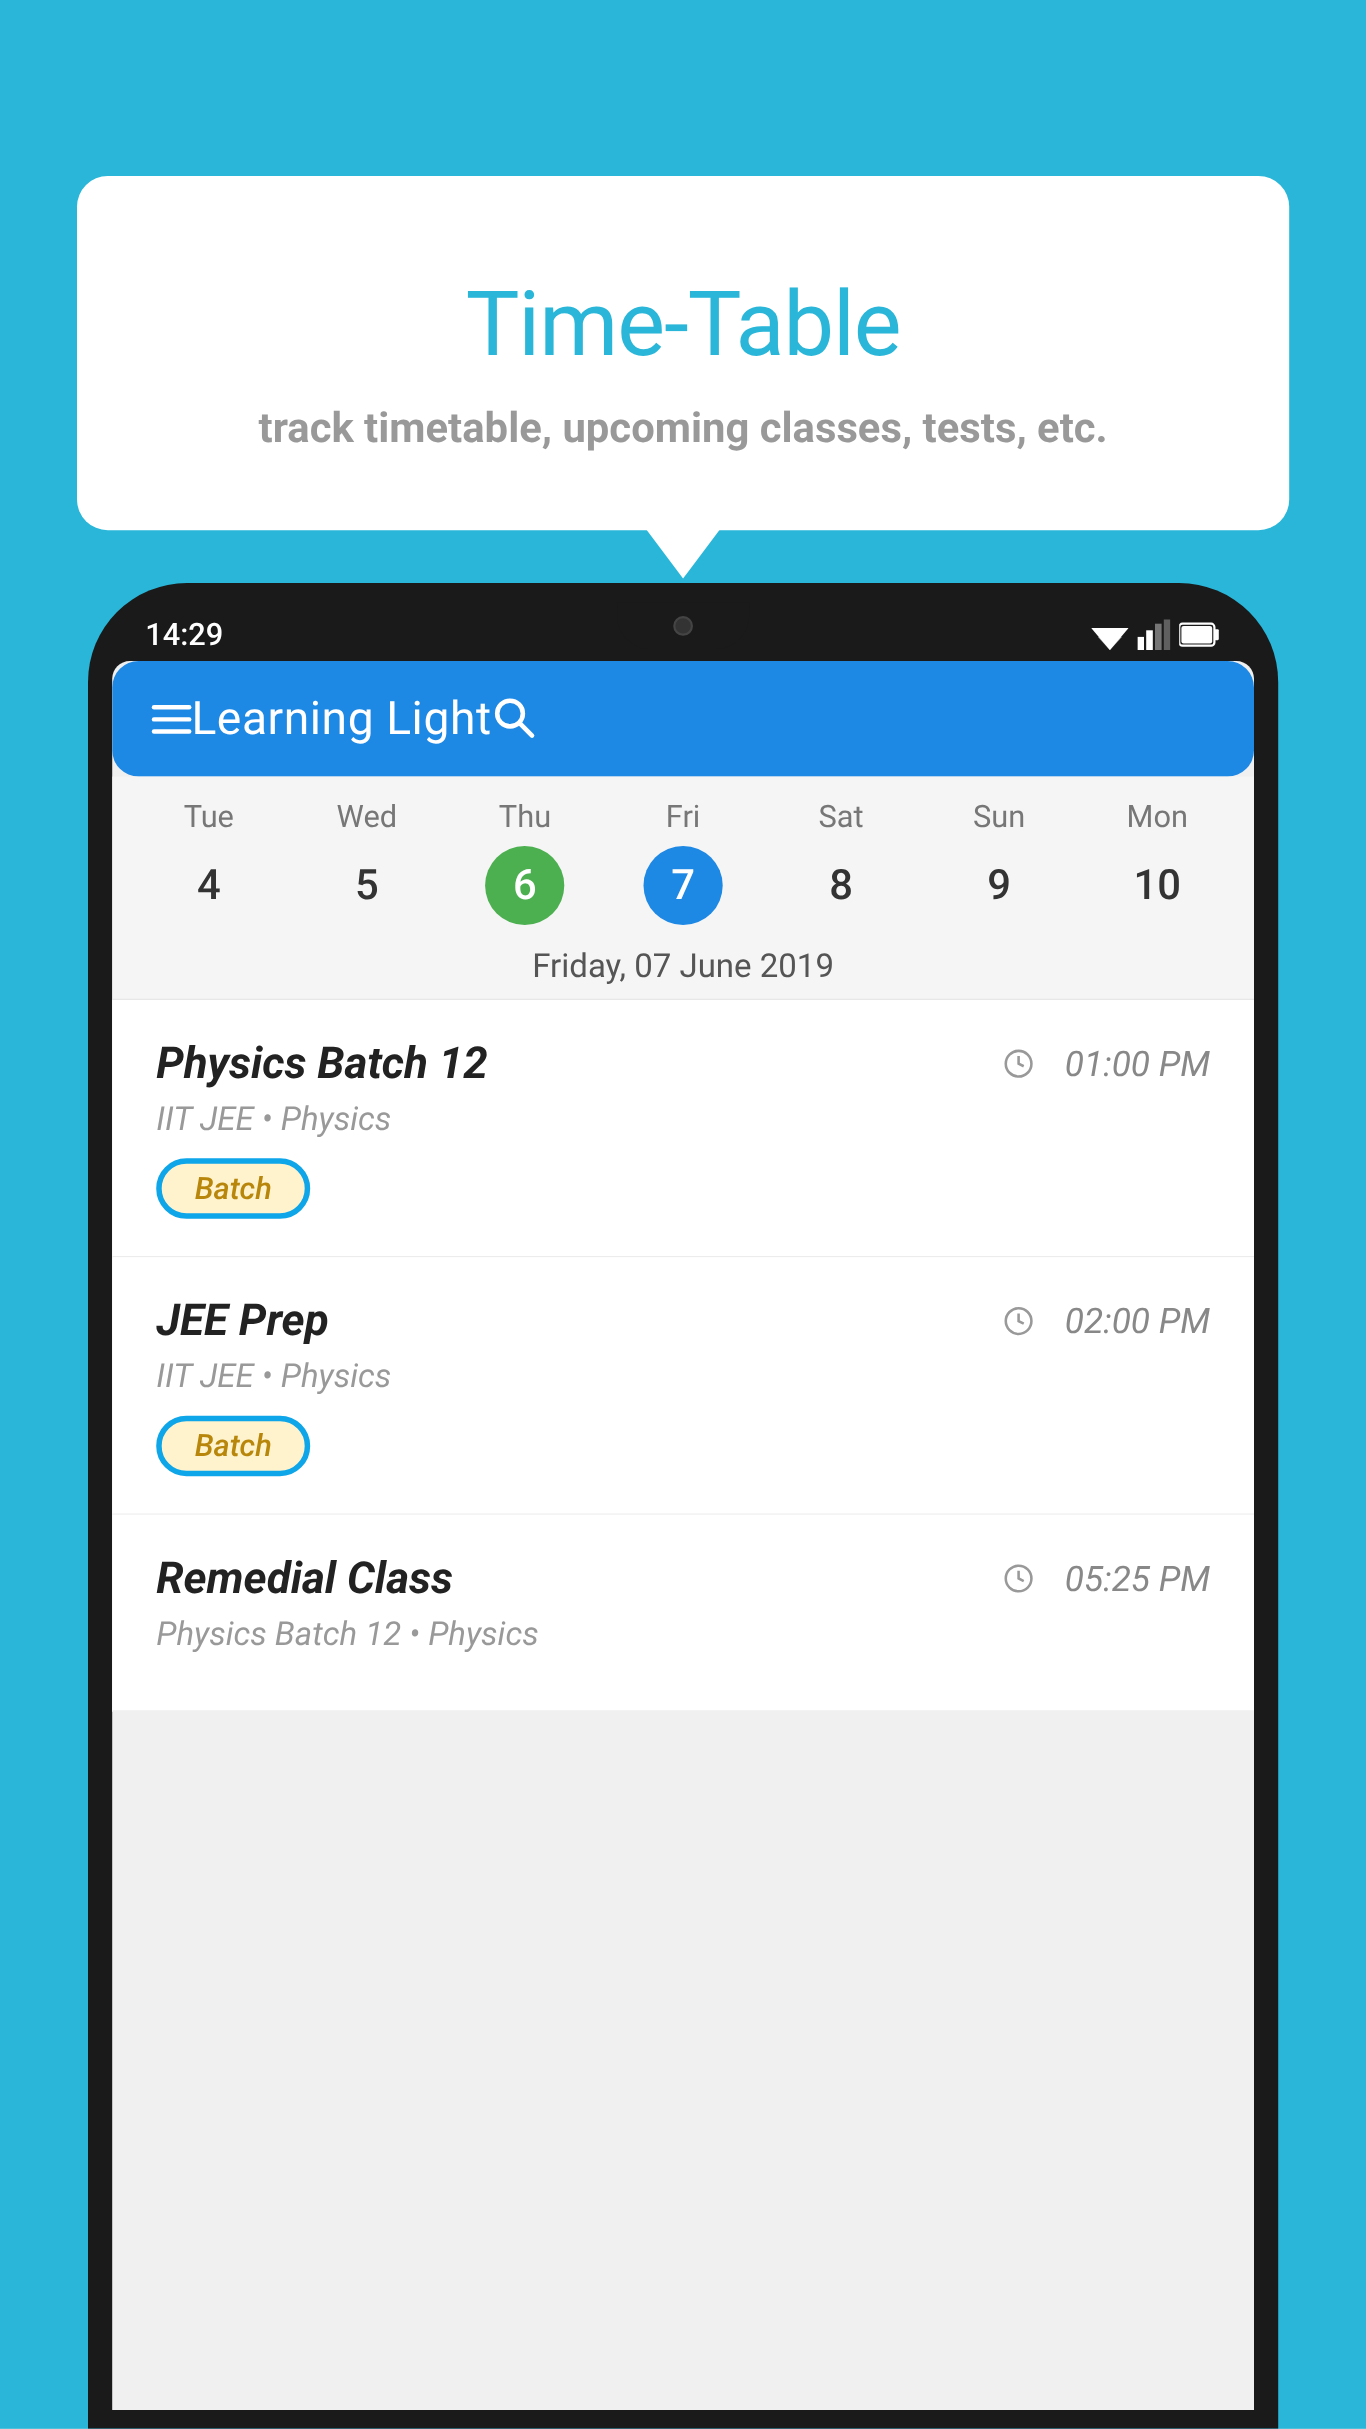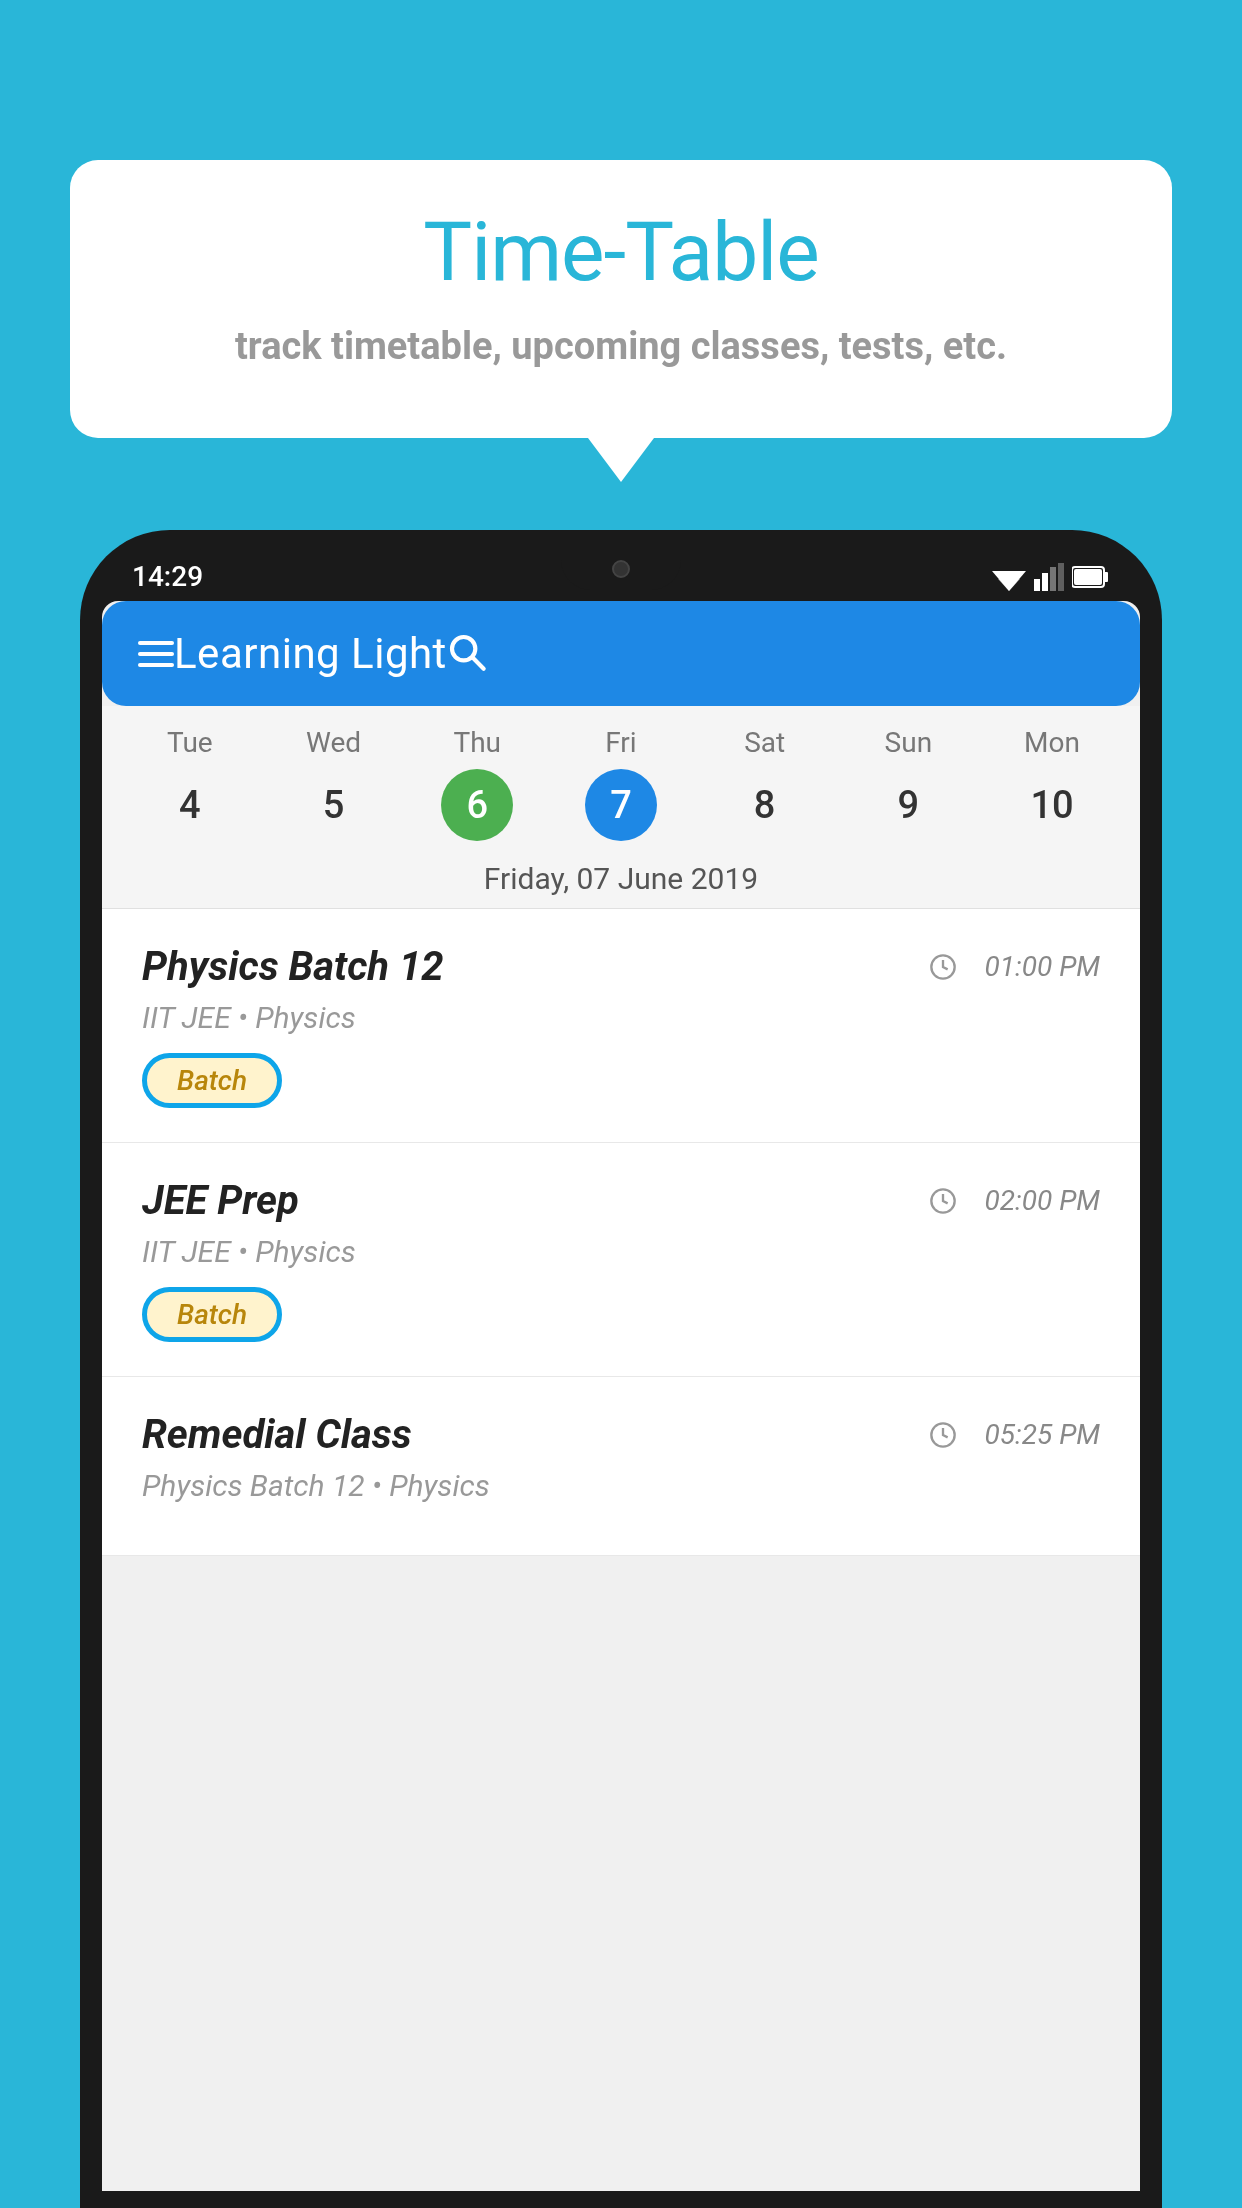--- a/index.html
+++ b/index.html
@@ -15,21 +15,21 @@
     }
 
     
     .speech-bubble {
       position: absolute;
       top: 160px;
       left: 70px;
       right: 70px;
       background: white;
       border-radius: 28px;
-      padding: 44px 80px 70px;
+      padding: 88px 80px 70px;
       text-align: center;
     }
     .speech-bubble::after {
       content: '';
       position: absolute;
       bottom: -44px;
       left: 50%;
       transform: translateX(-50%);
       width: 0;
       height: 0;
@@ -191,21 +191,21 @@
     .schedule-item-title {
       font-size: 40px;
       font-weight: 700;
       color: #222;
     }
     .schedule-item-time {
       display: flex;
       align-items: center;
       gap: 28px;
       color: #888;
-      font-size: 28px;
+      font-size: 32px;
     }
     .schedule-item-sub {
       font-size: 30px;
       color: #999;
       margin-bottom: 18px;
     }
     .batch-tag {
       display: inline-block;
       background: #FFF3CD;
       color: #B8860B;

